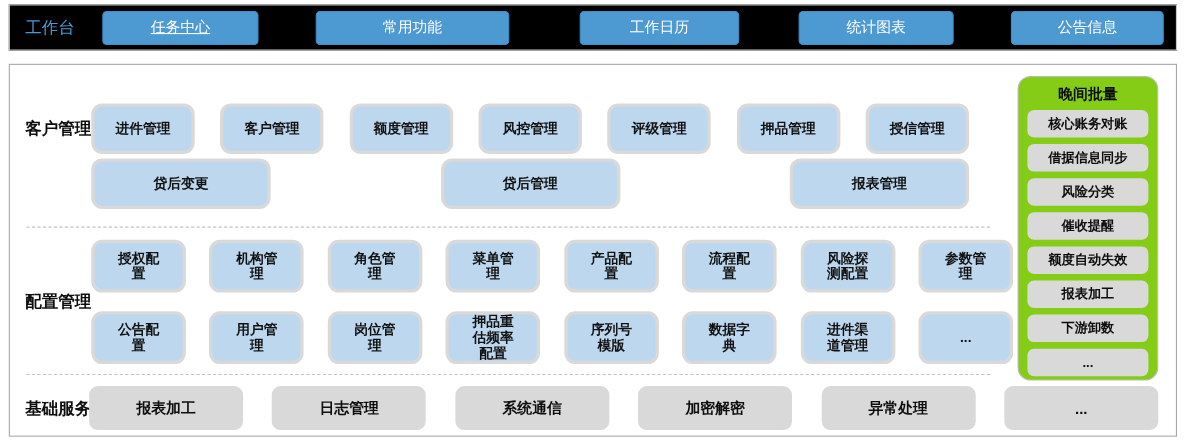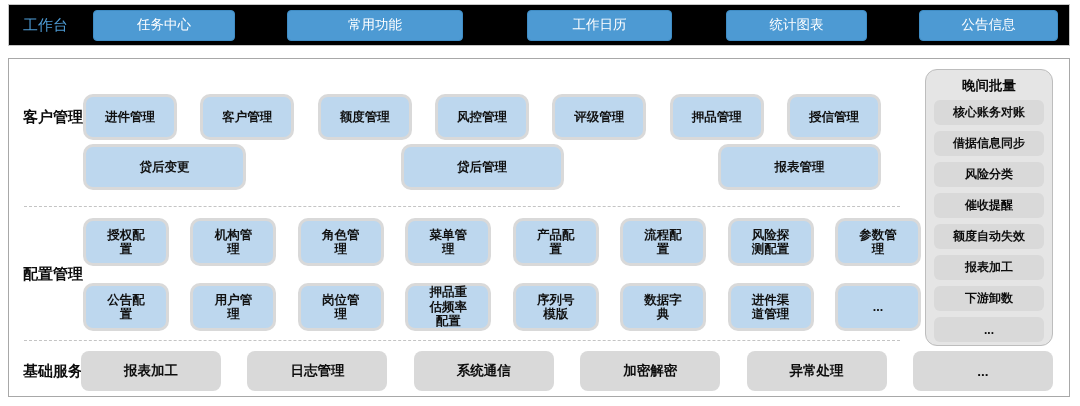--- a/index.html
+++ b/index.html
@@ -5,21 +5,21 @@
   html,body{margin:0;padding:0;background:#ffffff;font-family:"Liberation Sans","DejaVu Sans",sans-serif;}
   .canvas{position:relative;width:1080px;height:406px;background:#fff;overflow:hidden;}
 
   
   .topbar{position:absolute;left:8px;top:4px;width:1062px;height:42px;background:#000000;
           border:1px solid #c6c6c6;display:flex;align-items:center;box-sizing:border-box;}
   .topbar-label{margin-left:14px;width:58px;color:var(--primary-blue,#4d9ad3);font-size:15px;flex:0 0 auto;}
   .top-button{height:29px;border-radius:4px;background:var(--primary-blue,#4d9ad3);
               border:1px solid #3f8cc4;color:#fff;font-size:13.5px;
               display:flex;align-items:center;justify-content:center;cursor:pointer;flex:0 0 auto;}
-  .top-button:nth-of-type(1){width:140px;margin-left:12px;}
+  .top-button:nth-of-type(1){width:140px;margin-left:12px;text-decoration:underline;}
   .top-button:nth-of-type(2){width:174px;margin-left:52px;}
   .top-button:nth-of-type(3){width:143px;margin-left:64px;}
   .top-button:nth-of-type(4){width:139px;margin-left:54px;}
   .top-button:nth-of-type(5){width:137px;margin-left:52px;}
 
   
   .main-panel{position:absolute;left:8px;top:58px;width:1062px;height:339px;background:#fff;
               border:1.5px solid #a8a8a8;box-sizing:border-box;}
 
   .section-label{position:absolute;font-size:15px;font-weight:bold;color:#0d0d0d;
@@ -47,21 +47,21 @@
             display:flex;align-items:center;justify-content:center;text-align:center;
             font-weight:bold;font-size:13.5px;color:#0d0d0d;cursor:pointer;box-sizing:border-box;}
   .row-base .gray-box{width:140px;height:40px;}
 
   .dashed-divider{position:absolute;left:15px;width:876px;height:0;
                   border-top:1.5px dashed #c4c4c4;}
   .divider-1{top:147px;}
   .divider-2{top:281px;}
 
   
-  .night-panel{position:absolute;left:916px;top:10px;width:128px;height:277px;background:#e5e5e5;
+  .night-panel{position:absolute;left:916px;top:10px;width:128px;height:277px;background:#84cc16;
                border:1.5px solid #bdbdbd;border-radius:12px;box-sizing:border-box;
                display:flex;flex-direction:column;align-items:center;padding:7px 0 6px 0;}
   .night-title{font-size:13.5px;font-weight:bold;color:#0d0d0d;margin-bottom:5px;}
   .night-list{display:flex;flex-direction:column;gap:6px;width:110px;flex:1;}
   .night-list .night-item{background:var(--gray-box,#d9d9d9);border-radius:6px;height:25px;
                display:flex;align-items:center;justify-content:center;
                font-weight:bold;font-size:12px;color:#0d0d0d;cursor:pointer;}
 </style>
 </head>
 <body>

